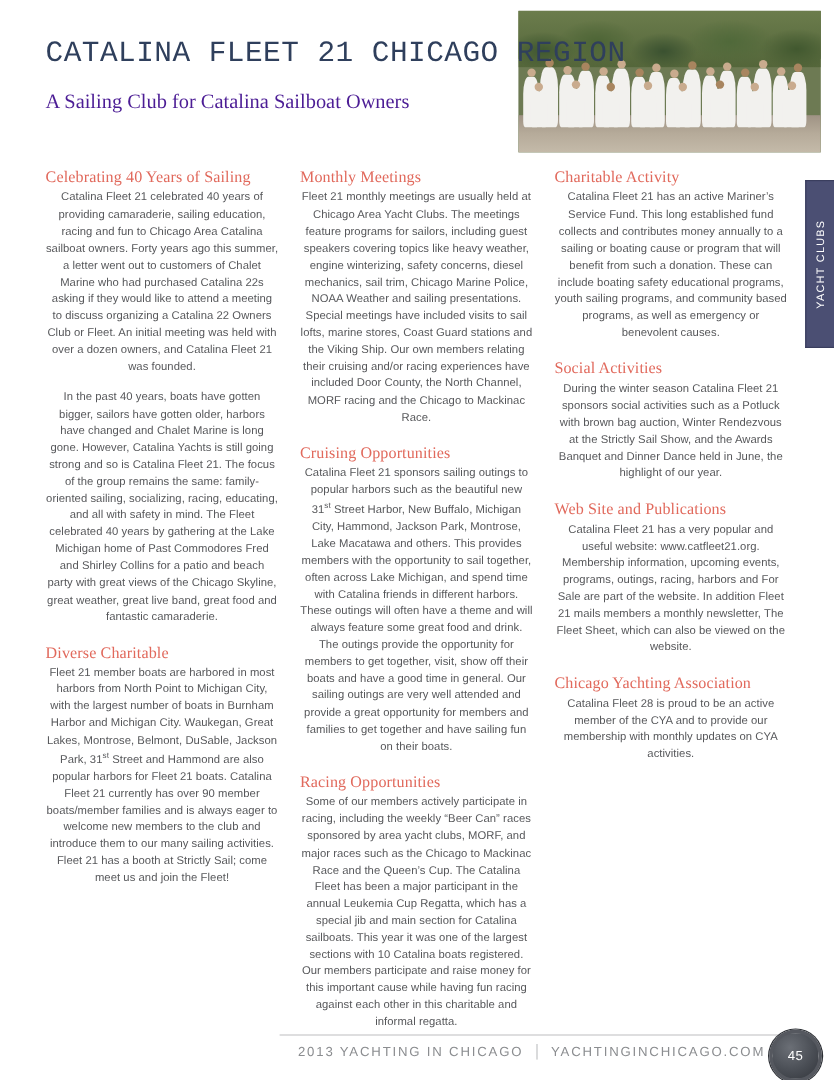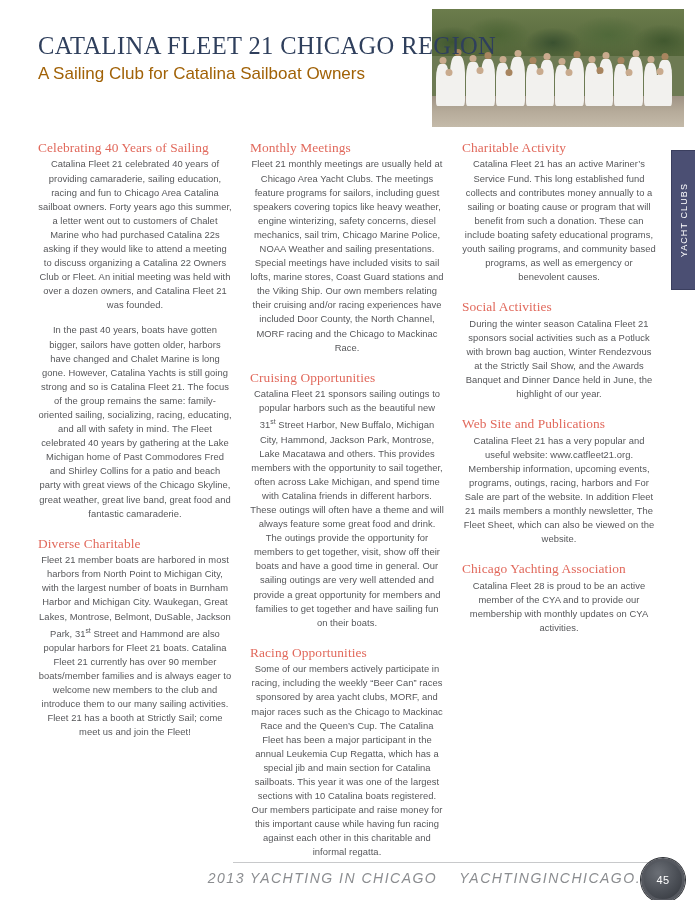--- a/index.html
+++ b/index.html
@@ -102,33 +102,33 @@
   }
 
   
   .masthead {
     position: absolute;
     left: 38px;
     top: 33px;
     width: 390px;
   }
   .title {
-    font-family: Liberation Serif, serif;
+    font-family: Liberation Mono, monospace;
     font-size: 24.5px;
     letter-spacing: 0.4px;
     color: #2f3f5c;
     line-height: 1.05;
     white-space: nowrap;
   }
   .subtitle {
-    font-family: Liberation Sans, sans-serif;
+    font-family: Liberation Serif, serif;
     font-size: 17px;
-    color: #a16207;
+    color: #4c1d95;
     line-height: 1.25;
-    margin-top: 4px;
+    margin-top: 15px;
     white-space: nowrap;
   }
   .byline {
     font-family: "Liberation Serif", serif;
     font-style: italic;
     font-size: 10.5px;
     color: #33425c;
     margin-top: 5px;
     letter-spacing: 0.2px;
   }
@@ -174,25 +174,24 @@
     width: 420px;
     border-top: 1px solid #c8c9cb;
     padding-top: 7px;
     display: flex;
     align-items: center;
     justify-content: center;
     gap: 11px;
   }
   .footer-text {
     font-family: "Liberation Sans", sans-serif;
-    font-size: 14px;
+    font-size: 11px;
     letter-spacing: 1.5px;
     color: #8b8d90;
     white-space: nowrap;
-    font-style: italic;
   }
   .footer-sep {
     width: 1px;
     height: 13px;
     background: #c2c4c6;
   }
   .page-badge {
     position: absolute;
     right: 10px;
     top: 858px;

